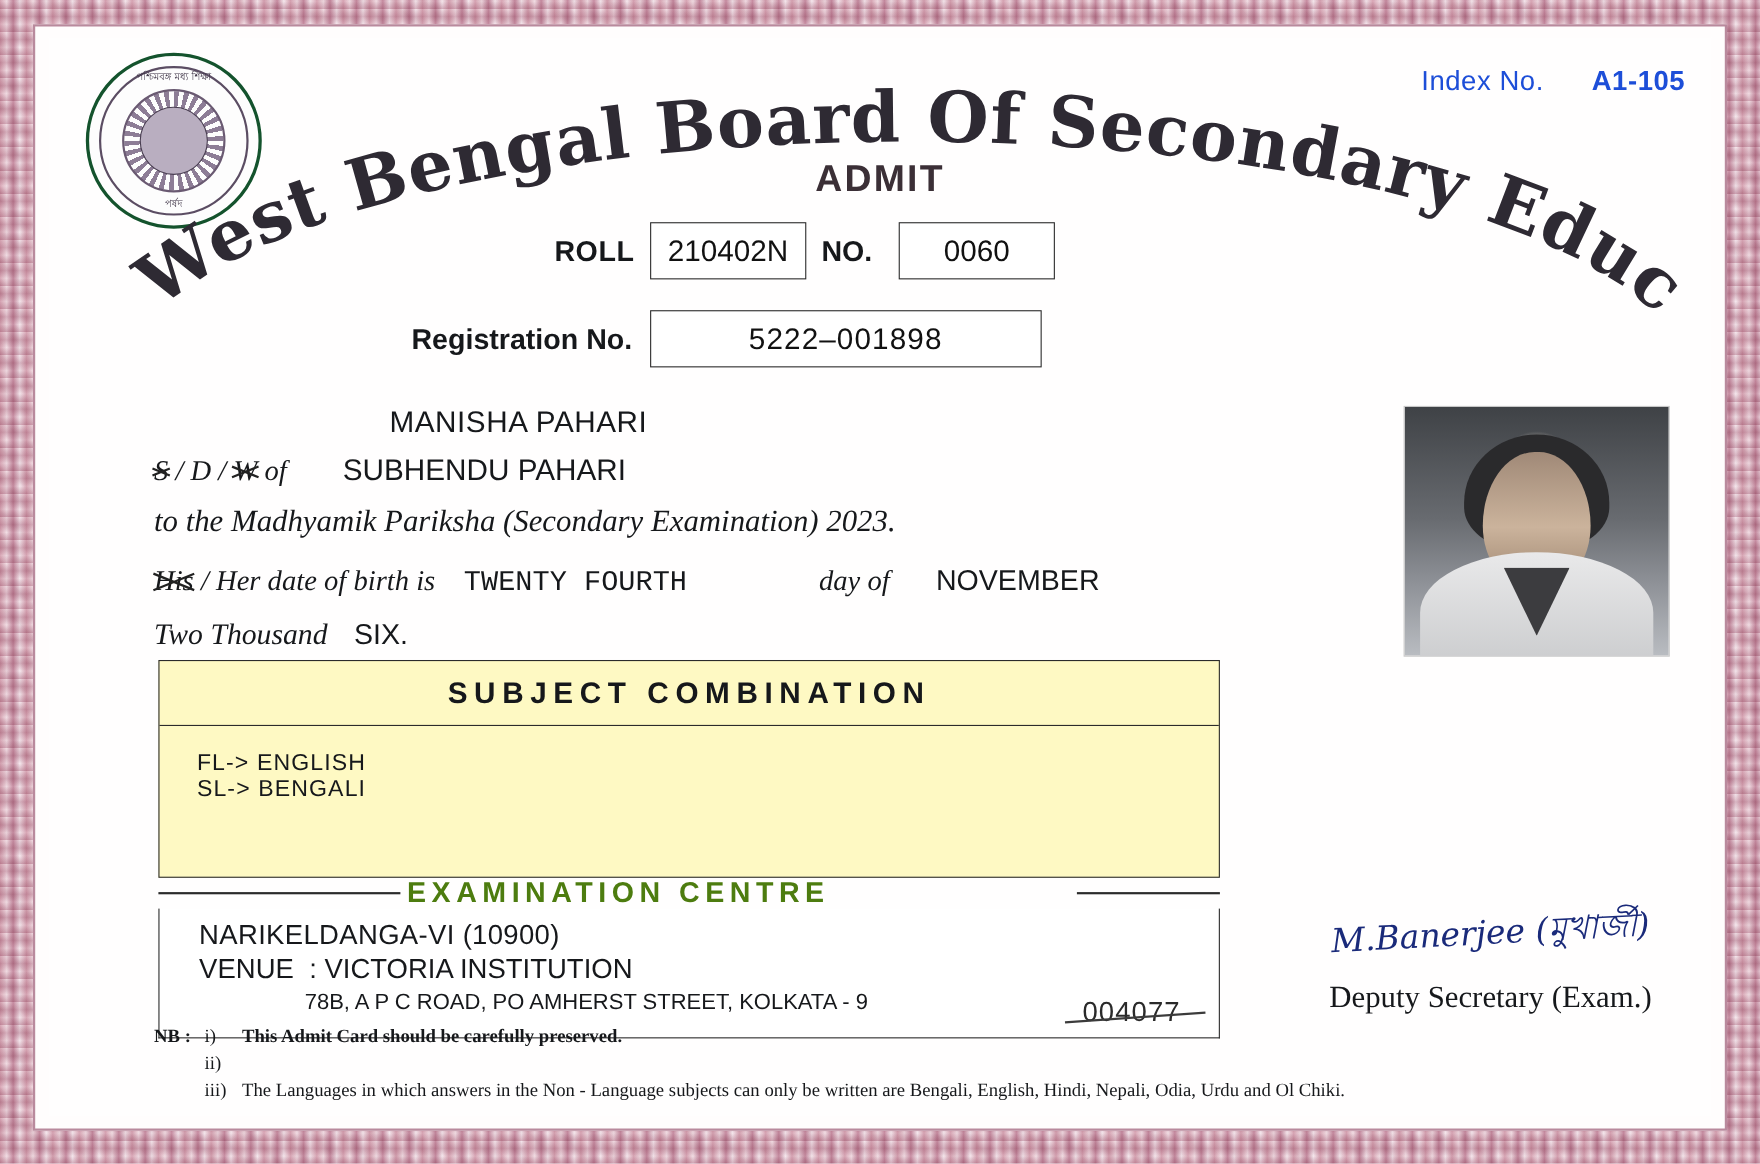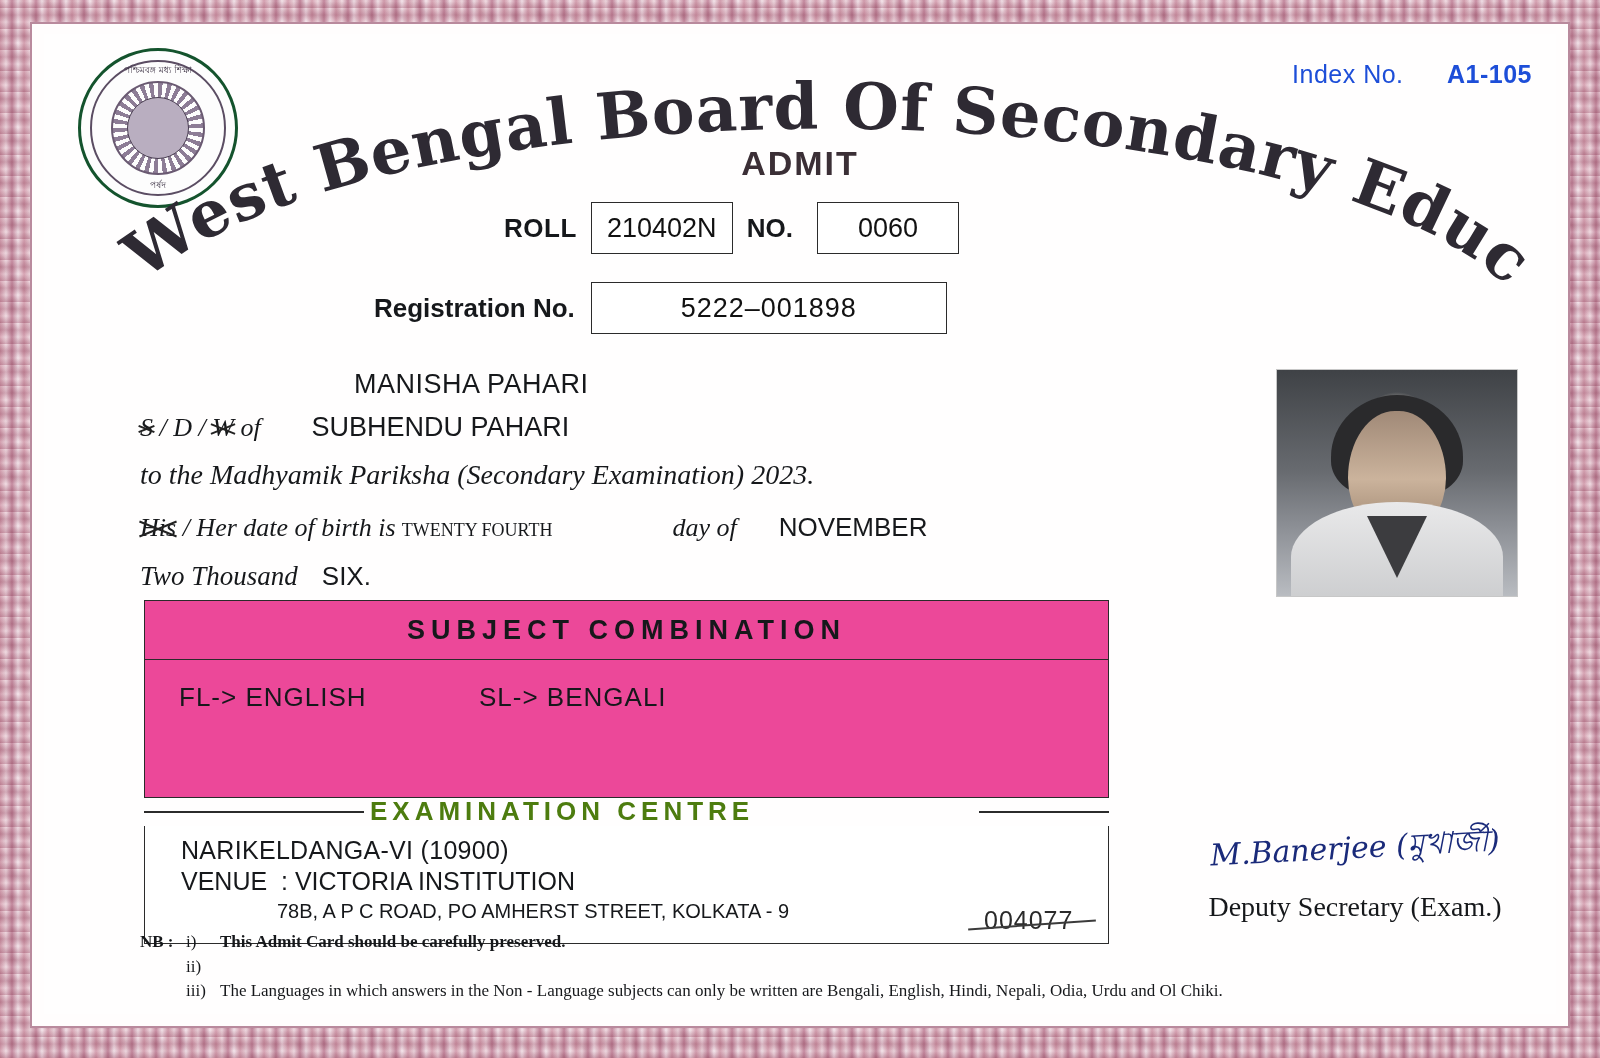--- a/index.html
+++ b/index.html
@@ -219,24 +219,24 @@
     font-size: 26px;
     color: #16181b;
     display: flex;
     align-items: baseline;
   }
   .dob-line .ser {
     font-family: "Liberation Serif", serif;
     font-style: italic;
   }
   .dob-line .dval {
-    font-family: Liberation Serif, serif;
+    font-family: Liberation Mono, monospace;
     font-style: normal;
-    font-size: 18px;
-    margin-left: 6px;
+    font-size: 26px;
+    margin-left: 26px;
   }
   .dob-line .dayof {
     font-family: "Liberation Serif", serif;
     font-style: italic;
     margin-left: 120px;
   }
   .dob-line .mval {
     font-family: "Liberation Sans", sans-serif;
     font-size: 26px;
     margin-left: 42px;
@@ -307,38 +307,39 @@
 
   
   .subj-box {
     position: absolute;
     left: 100px;
     top: 566px;
     width: 965px;
     height: 198px;
     border: 1.5px solid #2b2b2b;
     box-sizing: border-box;
-    background: #ec4899;
+    background: #fef9c3;
   }
   .subj-head {
     height: 58px;
     border-bottom: 1.5px solid #2b2b2b;
     display: flex;
     align-items: center;
     justify-content: center;
     font-size: 27px;
     font-weight: 700;
     letter-spacing: 6px;
     color: #16181b;
   }
   .subj-body {
     padding: 22px 0 0 34px;
-    font-size: 26px;
+    font-size: 21px;
     color: #16181b;
     display: flex;
+    flex-direction: column;
   }
   .subj-body .fl { min-width: 300px; letter-spacing: 1px; }
   .subj-body .sl { letter-spacing: 1px; }
 
   
   .ec-wrap {
     position: absolute;
     left: 100px;
     top: 762px;
     width: 965px;

